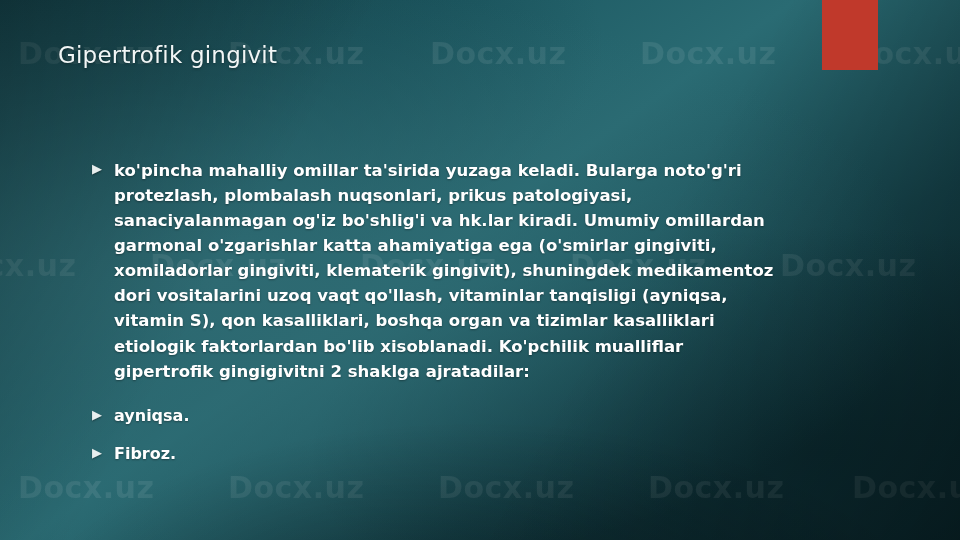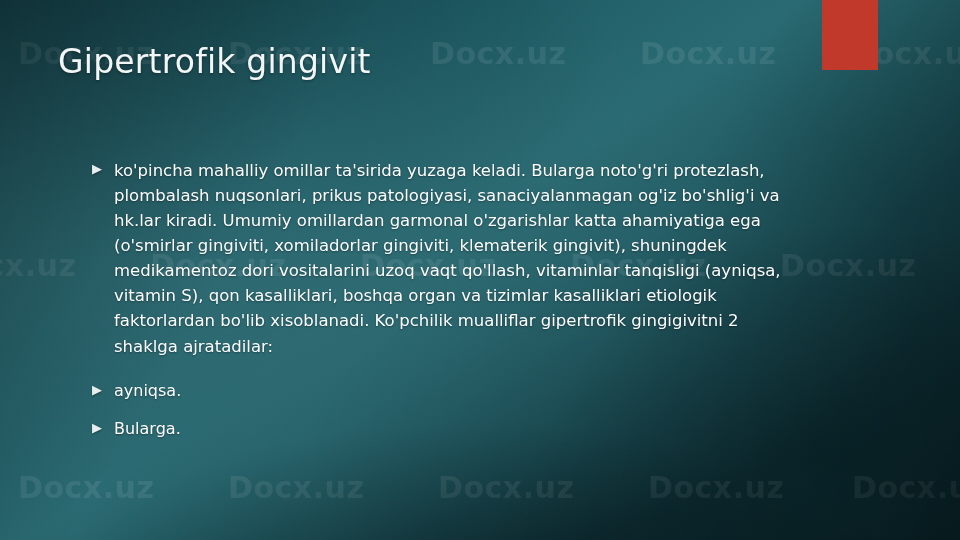--- a/index.html
+++ b/index.html
@@ -61,21 +61,21 @@
     z-index: 3;
   }
 
   .title {
     position: absolute;
     left: 58px;
     top: 42px;
     right: 180px;
     z-index: 4;
     color: #f2f6f6;
-    font-size: 33px;
+    font-size: 23px;
     font-weight: 400;
     letter-spacing: 0.2px;
     text-shadow: 0 1px 3px rgba(0,0,0,0.35);
   }
 
   .content {
     position: absolute;
     left: 92px;
     top: 158px;
     width: 690px;
@@ -95,20 +95,21 @@
     font-size: 13px;
     line-height: 1;
     text-shadow: 0 1px 2px rgba(0,0,0,0.4);
   }
   .bullet-text {
     flex: 1 1 auto;
     font-size: 16.5px;
     line-height: 1.52;
     color: #ffffff;
     text-shadow: 0 1px 2px rgba(0,0,0,0.35);
+    font-weight: bold;
   }
   .bullet-row.short .bullet-text {
     font-size: 16px;
   }
   .spacer-sm { height: 6px; }
 </style>
 </head>
 <body>
 
 <div class="slide">
@@ -144,17 +145,17 @@
 
     <div class="spacer-sm"></div>
 
     <div class="bullet-row short">
       <span class="bullet-marker">▶</span>
       <span class="bullet-text">ayniqsa.</span>
     </div>
 
     <div class="bullet-row short">
       <span class="bullet-marker">▶</span>
-      <span class="bullet-text">Bularga.</span>
+      <span class="bullet-text">Fibroz.</span>
     </div>
 
   </div>
 </div>
 
 </body></html>

